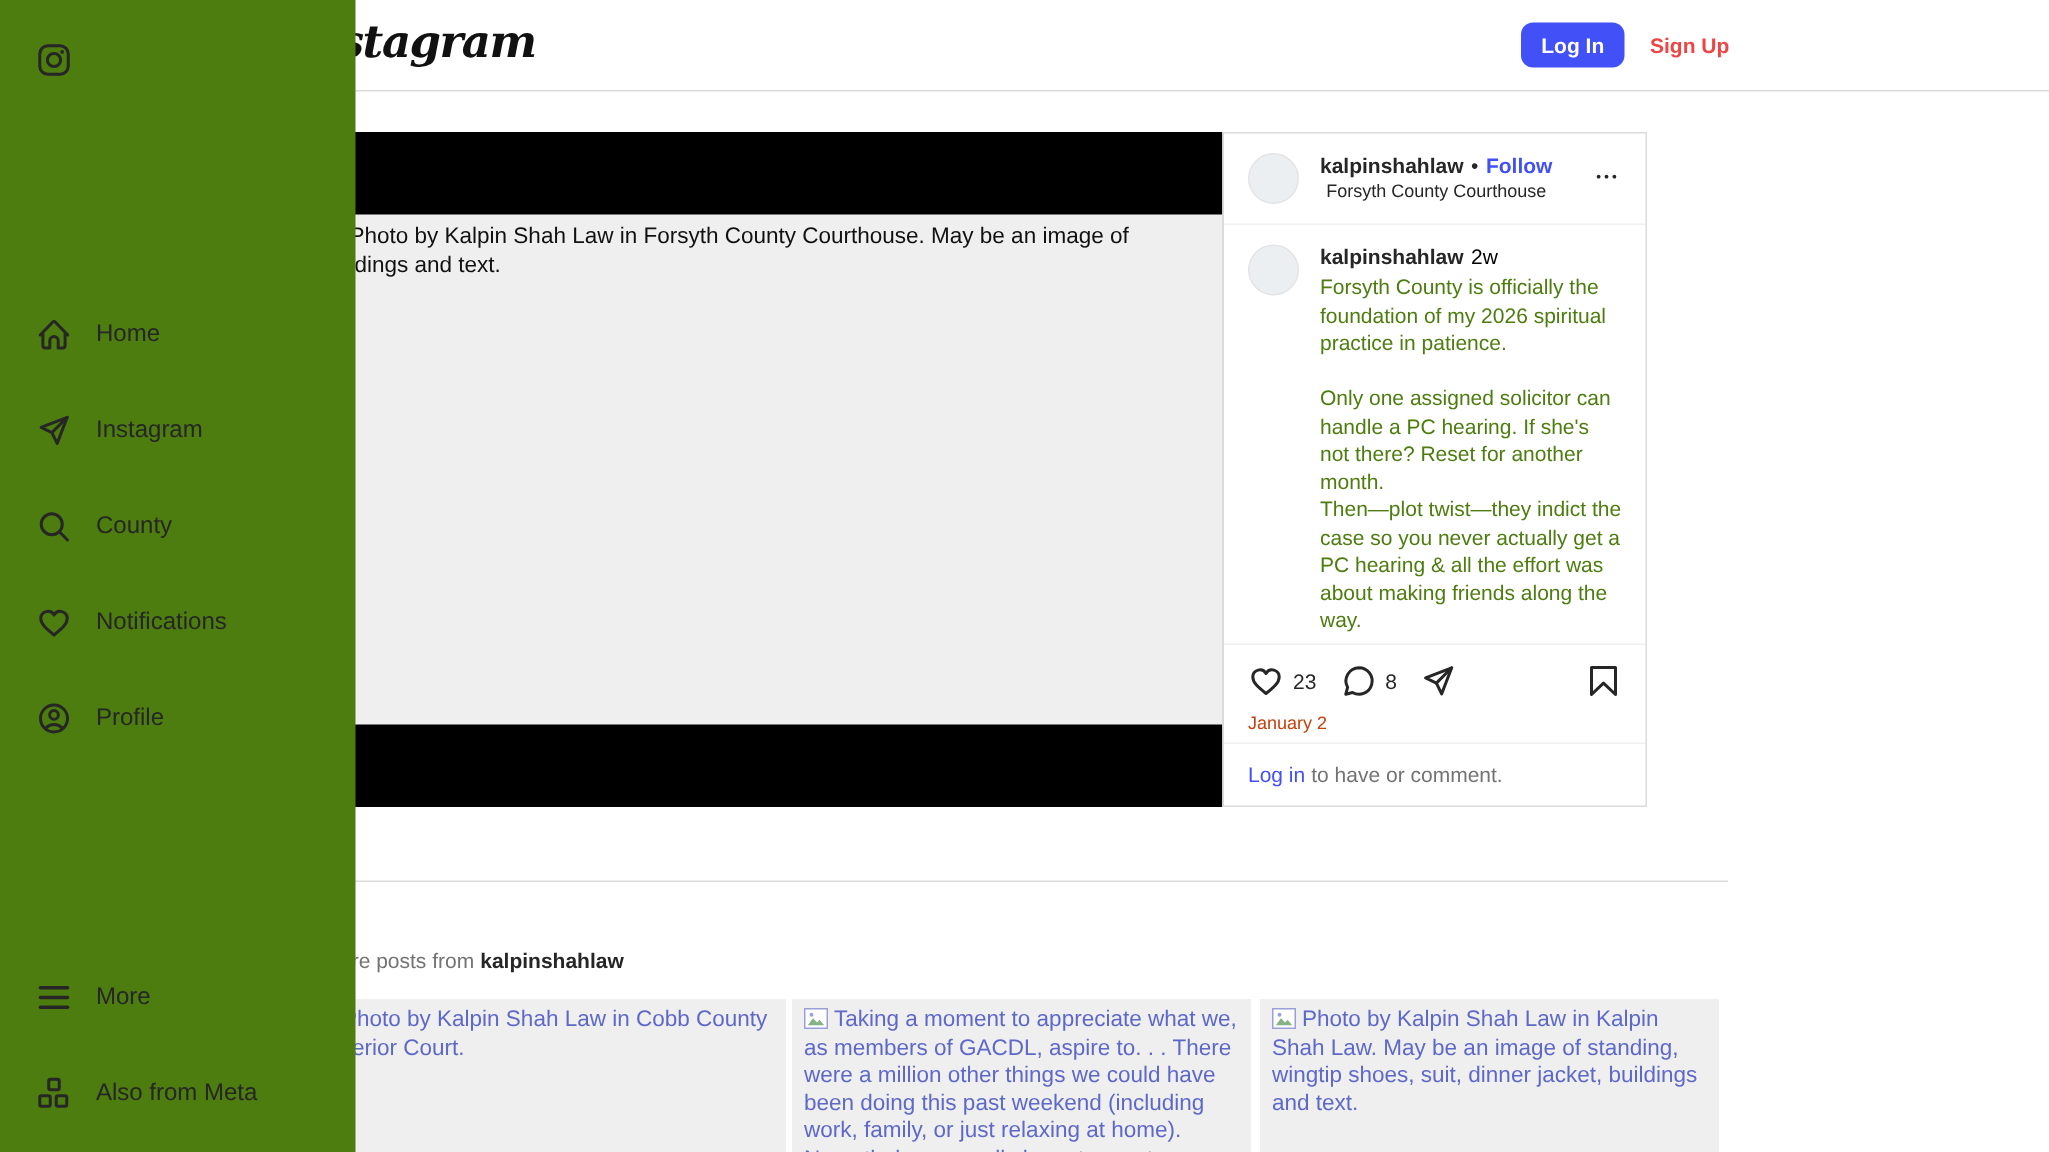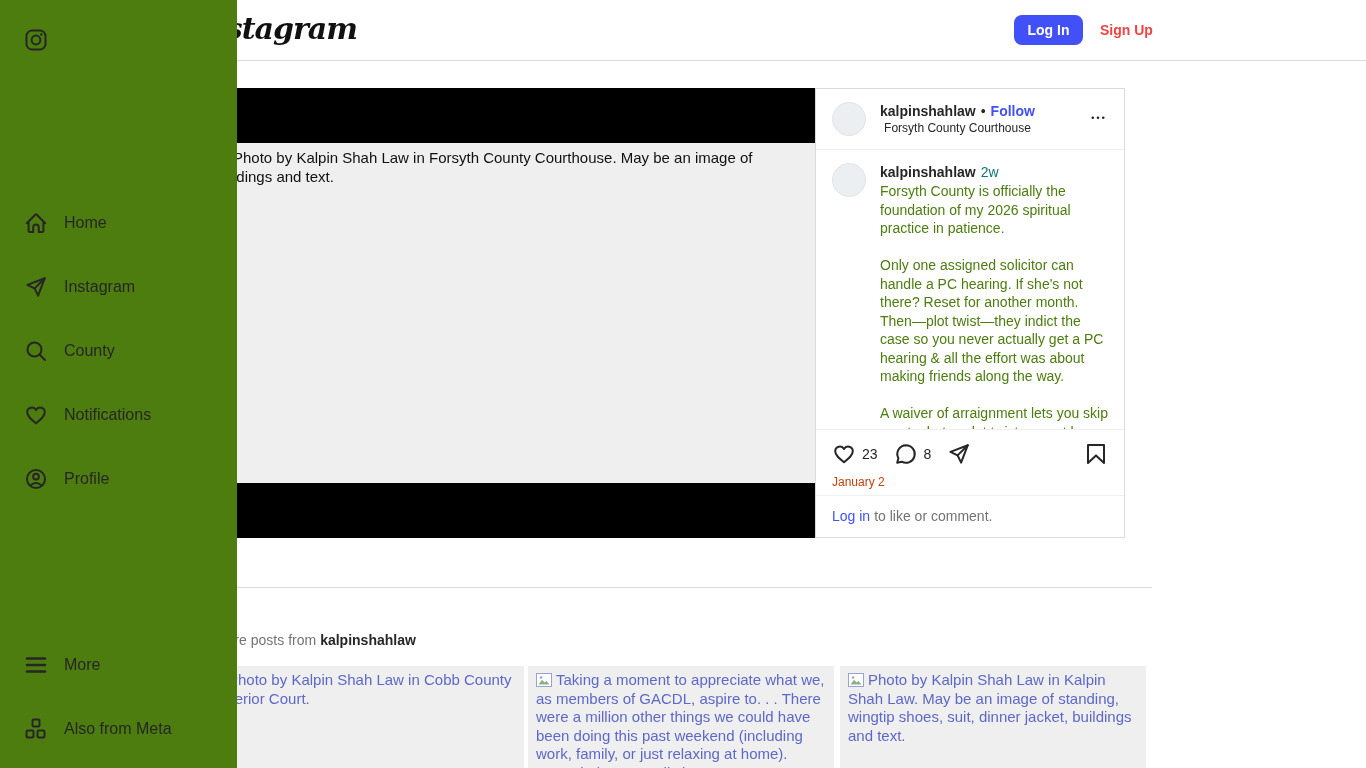--- a/index.html
+++ b/index.html
@@ -30,36 +30,36 @@
   .nav-row .icon{width:24px;height:24px;margin-right:16px;flex:0 0 auto;}
   .nav-row .lbl{font-size:16px;color:#262626;}
 
   
   .media{position:absolute;left:205px;top:88px;width:610px;height:450px;background:#000;z-index:1;}
   .media-ph{position:absolute;left:0;top:55px;width:610px;height:340px;background:#efefef;}
   .media-alt{position:absolute;left:8px;top:5px;width:596px;font-size:15px;line-height:19px;color:#111;}
   .broken-ico{display:inline-block;vertical-align:-2px;margin-right:4px;}
 
   
-  .panel{position:absolute;left:815px;top:88px;width:310px;height:450px;background:#fff;
+  .panel{position:absolute;left:815px;top:88px;width:283px;height:450px;background:#fff;
          border:1px solid #dbdbdb;box-sizing:border-box;z-index:1;display:flex;flex-direction:column;}
   .p-header{height:61px;flex:0 0 auto;border-bottom:1px solid #efefef;display:flex;align-items:center;
             padding:0 16px;box-sizing:border-box;position:relative;}
   .avatar{width:32px;height:32px;border-radius:50%;background:#eceff1;border:1px solid #e4e4e4;
           flex:0 0 auto;cursor:pointer;}
   .p-header .meta{margin-left:14px;line-height:17px;}
   .uname{font-weight:bold;font-size:14px;color:#262626;cursor:pointer;}
   .dot-sep{margin:0 5px;color:#262626;font-size:14px;}
   .follow{color:#4150f7;font-weight:bold;font-size:14px;cursor:pointer;}
   .location{font-size:12px;color:#262626;cursor:pointer;text-align:center;}
   .more-dots{position:absolute;right:14px;top:22px;width:24px;height:18px;cursor:pointer;}
 
   .p-caption{height:279px;flex:0 0 auto;overflow:hidden;display:flex;padding:13px 16px 0;box-sizing:border-box;}
   .p-caption .ctext{margin-left:14px;width:262px;}
-  .time{color:#0f766e;font-size:14px;margin-left:5px;font-weight:normal;}
+  .time{color:#000000;font-size:14px;margin-left:5px;font-weight:normal;}
   .caption-body{font-size:14px;line-height:18.5px;color:#4d7c0f;white-space:pre-wrap;margin-top:1px;}
 
   .p-actions{height:66px;flex:0 0 auto;border-top:1px solid #efefef;padding:8px 16px 0;box-sizing:border-box;}
   .act-row{display:flex;align-items:center;height:32px;}
   .act-row .count{font-size:14px;color:#262626;margin:0 16px 0 6px;}
   .act-ic{width:24px;height:24px;cursor:pointer;}
   .save{margin-left:auto;}
   .date{font-size:12px;color:#c2410c;margin-top:5px;}
 
   .p-login{height:41px;flex:0 0 auto;border-top:1px solid #efefef;display:flex;align-items:center;
@@ -153,21 +153,21 @@
         <svg viewBox="0 0 24 24" width="24" height="24" class="ico">
             <polygon points="20,21 12,13.4 4,21 4,3 20,3"></polygon>
           </svg>
       </span>
     </div>
     <div class="date">January 2</div>
   </div>
 
   <div class="p-login">
     <span class="login-link">Log in</span>
-    <span class="login-rest">to like or comment.</span>
+    <span class="login-rest">to have or comment.</span>
   </div>
 </div>
 
 <div class="divider"></div>
 <div class="more-head">
   <span class="more-prefix">More posts from</span><span class="more-user">kalpinshahlaw</span>
 </div>
 
 <div class="thumb t1">
   <div class="alt">

